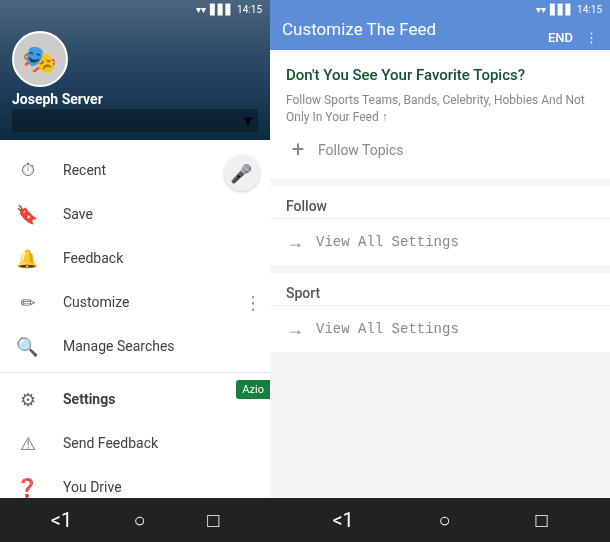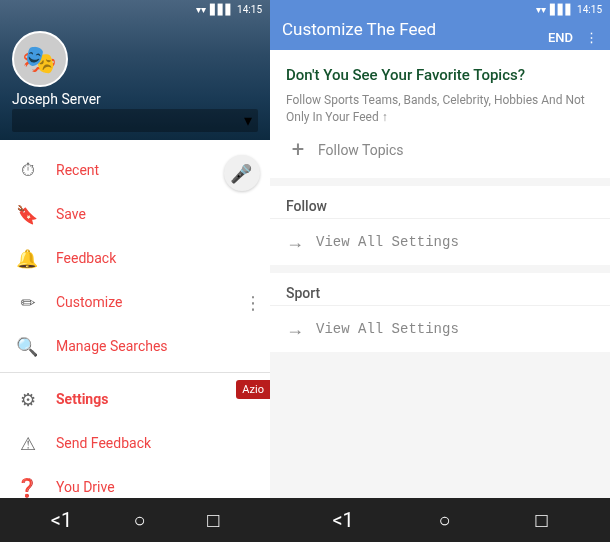--- a/index.html
+++ b/index.html
@@ -68,21 +68,21 @@
       align-items: center;
       justify-content: center;
       font-size: 28px;
     }
 
     .user-name {
       position: relative;
       z-index: 2;
       color: #fff;
       font-size: 14px;
-      font-weight: 400;
+      font-weight: 700;
       padding-left: 12px;
       padding-top: 4px;
     }
 
     .account-selector {
       position: relative;
       z-index: 2;
       background: rgba(0,0,0,0.3);
       margin: 2px 12px 0 12px;
       border-radius: 2px;
@@ -117,21 +117,22 @@
       margin-right: 16px;
       display: flex;
       align-items: center;
       justify-content: center;
       color: #666;
       font-size: 18px;
     }
 
     .nav-label {
       font-size: 14px;
-      color: #ef4444;
+      color: #404040;
+      margin-left: 7px;
     }
 
     .nav-label.active {
       font-weight: bold;
     }
 
     .divider {
       height: 1px;
       background: #e0e0e0;
       margin: 4px 0;
@@ -386,21 +387,21 @@
       <span class="nav-label">Send Feedback</span>
     </div>
 
     <div class="nav-item">
       <div class="nav-icon">❓</div>
       <span class="nav-label">You Drive</span>
     </div>
 
   </div>
 
-  <div style="position:absolute; right:0; top:380px; background:#b91c1c; color:#fff; font-size:11px; padding:3px 6px; border-radius:3px 0 0 3px; z-index:20;">Azio</div>
+  <div style="position:absolute; right:0; top:380px; background:#15803d; color:#fff; font-size:11px; padding:3px 6px; border-radius:3px 0 0 3px; z-index:20;">Azio</div>
 
   <div class="bottom-bar-left">
     <span class="bottom-btn">&lt;1</span>
     <span class="bottom-btn">○</span>
     <span class="bottom-btn">□</span>
   </div>
 </div>
 
 <div class="right-panel">
   <div class="right-header">

